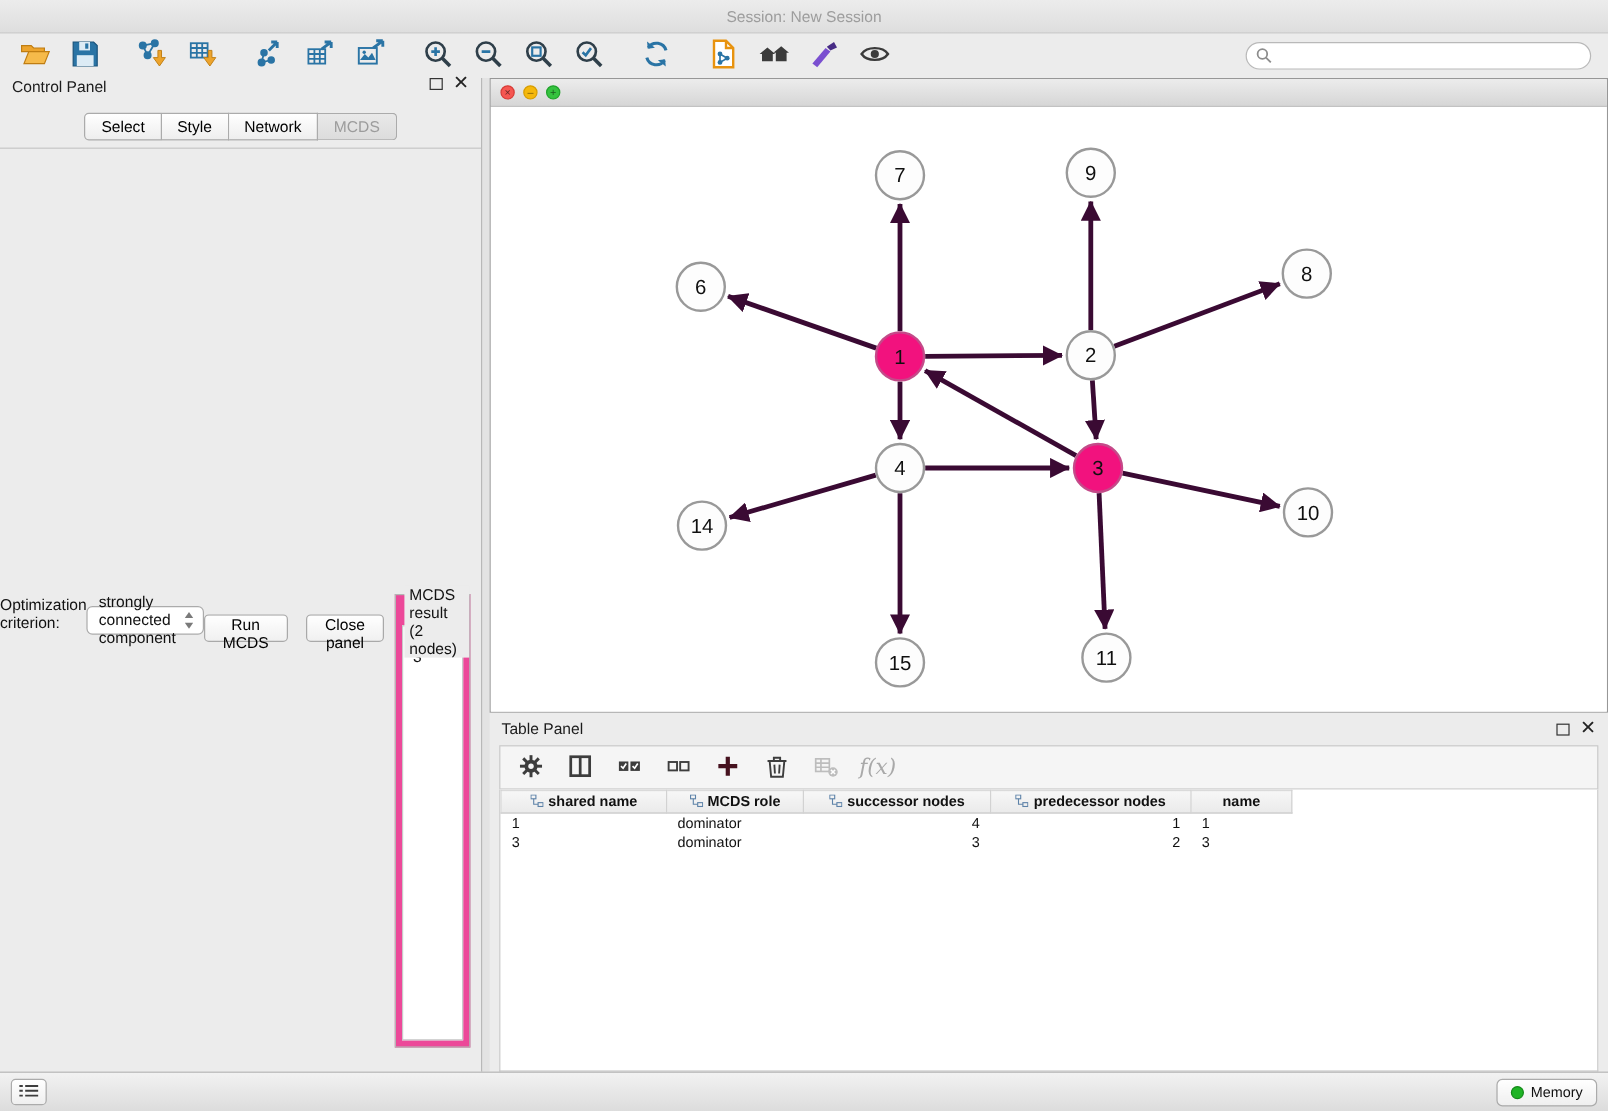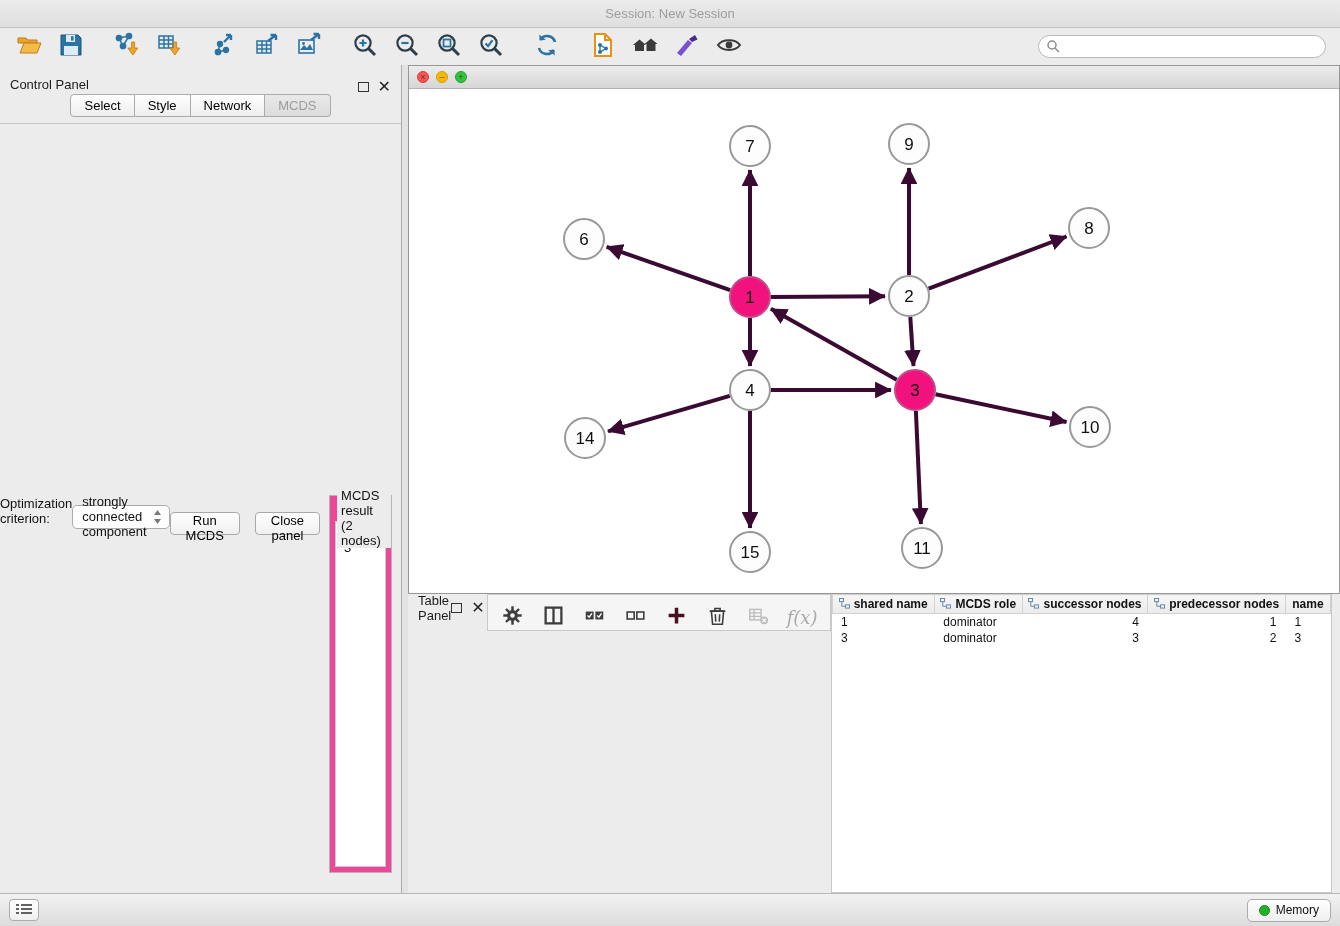--- a/index.html
+++ b/index.html
@@ -22,21 +22,21 @@
   .search-wrap input { width:288px; height:23px; border:1px solid #b9b9b9; border-radius:12px;
                        background:#fff; padding:0 10px 0 26px; font-size:13px; outline:none; }
   .search-glass { position:absolute; left:8px; top:4px; width:14px; height:14px; }
 
   
   .main { flex:1 1 auto; display:flex; min-height:0; }
 
   
   .control-panel { width:402px; flex:0 0 402px; background:#ececec; border-right:1px solid #ababab;
                    display:flex; flex-direction:column; }
-  .panel-header { height:27px; display:flex; align-items:flex-end; padding:0 10px; }
+  .panel-header { height:27px; display:flex; align-items:flex-start; padding:0 10px; }
   .panel-title { font-size:13px; color:#1c1c1c; }
   .panel-controls { margin-left:auto; display:flex; align-items:center; gap:9px; }
   .float-icon { width:11px; height:10px; border:1.5px solid #333; display:inline-block; background:transparent; }
   .close-icon { font-size:16px; font-weight:bold; color:#222; line-height:10px; }
   .seg { display:flex; justify-content:center; }
   .seg .tab { border:1px solid #ababab; border-left:none; background:linear-gradient(#ffffff,#eeeeee);
               padding:3px 13px; font-size:13px; color:#000; cursor:default; }
   .seg .tab:first-child { border-left:1px solid #ababab; border-radius:4px 0 0 4px; }
   .seg .tab:last-child { border-radius:0 4px 4px 0; }
   .seg .tab.active { color:#9c9c9c; background:linear-gradient(#e9e9e9,#dcdcdc); }
@@ -68,24 +68,24 @@
   .light { width:12px; height:12px; border-radius:50%; display:flex; align-items:center; justify-content:center;
            font-size:9px; line-height:9px; color:rgba(0,0,0,.55); cursor:default; }
   .light.red    { background:#f55651; border:1px solid #d83b36; }
   .light.yellow { background:#f5b80c; border:1px solid #d79d00; }
   .light.green  { background:#35c23f; border:1px solid #1fa32a; }
   .nw-title { position:absolute; left:0; right:0; text-align:center; font-size:13px; color:#111; }
   .nw-canvas { flex:1; background:#fff; min-height:0; }
   .nw-canvas svg { display:block; width:100%; height:100%; }
 
   
-  .table-panel { flex:1; display:flex; flex-direction:row; min-height:0; background:#ececec; padding:0 8px; }
+  .table-panel { flex:1; display:flex; flex-direction:column; min-height:0; background:#ececec; padding:0 8px; }
   .tp-header { height:27px; flex:0 0 27px; display:flex; align-items:center; padding:0 2px; }
   .tp-toolbar { height:37px; flex:0 0 37px; background:#f5f5f5; border:1px solid #c9c9c9;
-                display:flex; align-items:flex-end; gap:15px; padding:0 12px; }
+                display:flex; align-items:center; gap:15px; padding:0 12px; }
   .tp-btn { width:26px; height:26px; display:flex; align-items:center; justify-content:center; cursor:default; }
   .tp-btn svg { width:21px; height:21px; }
   .fx { font-family:"DejaVu Serif",serif; font-style:italic; font-size:18px; color:#a9a9a9; }
   .table-wrap { flex:1; background:#fff; border:1px solid #c9c9c9; border-top:none; overflow:hidden; min-height:0; }
   table.node-table { border-collapse:collapse; font-size:12px; table-layout:fixed; }
   .node-table th { border:1px solid #d2d2d2; background:linear-gradient(#f7f7f7,#eaeaea); height:19px;
                    font-weight:bold; font-size:12px; text-align:center; padding:0 4px; white-space:nowrap; }
   .node-table th .hicon { vertical-align:-1px; margin-right:4px; }
   .node-table td { height:16px; padding:0 9px; white-space:nowrap; }
   .tp-tabs { height:33px; flex:0 0 33px; display:flex; align-items:center; justify-content:center; }

